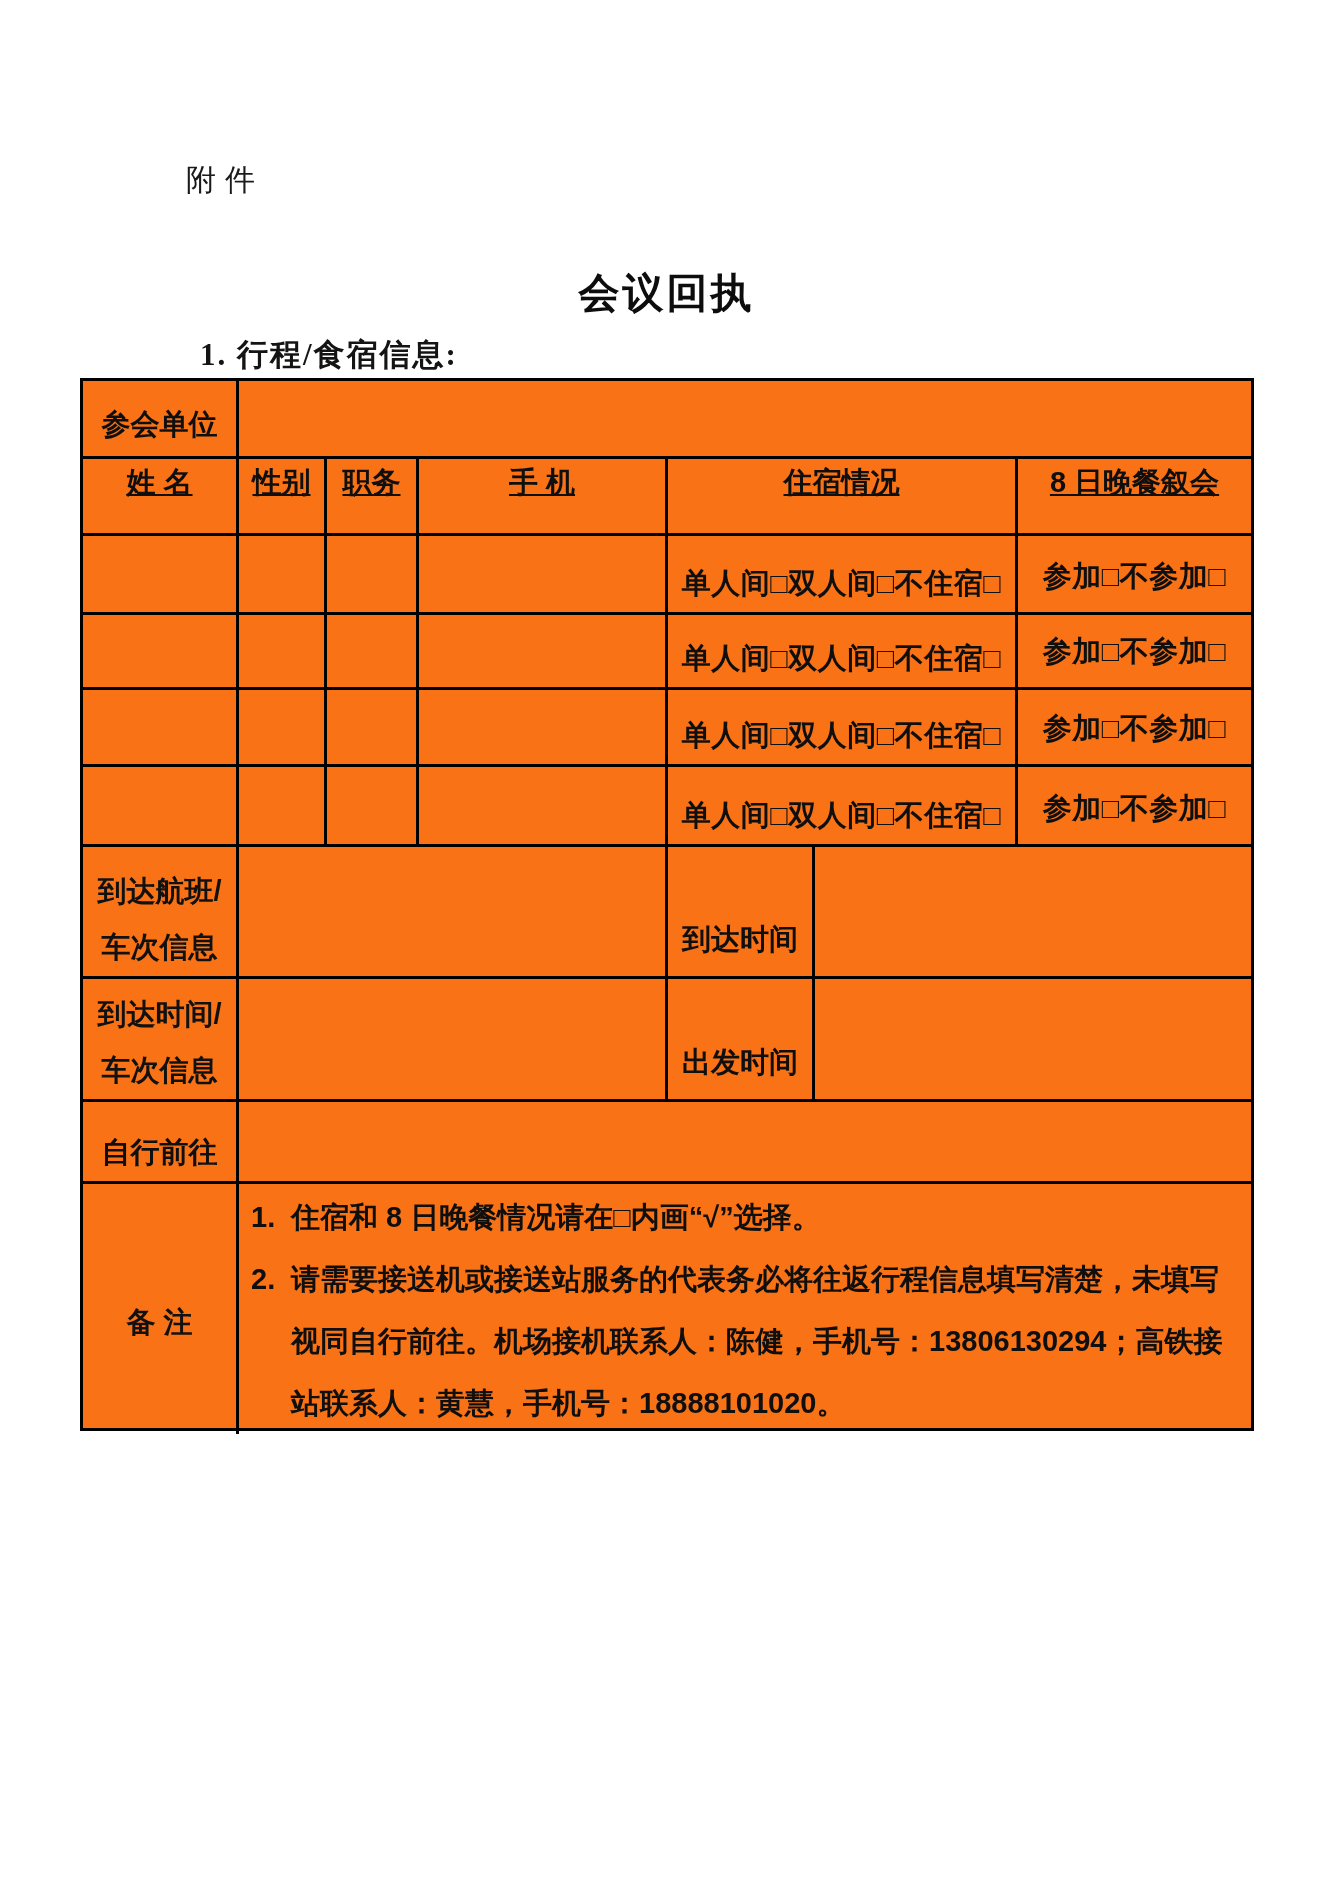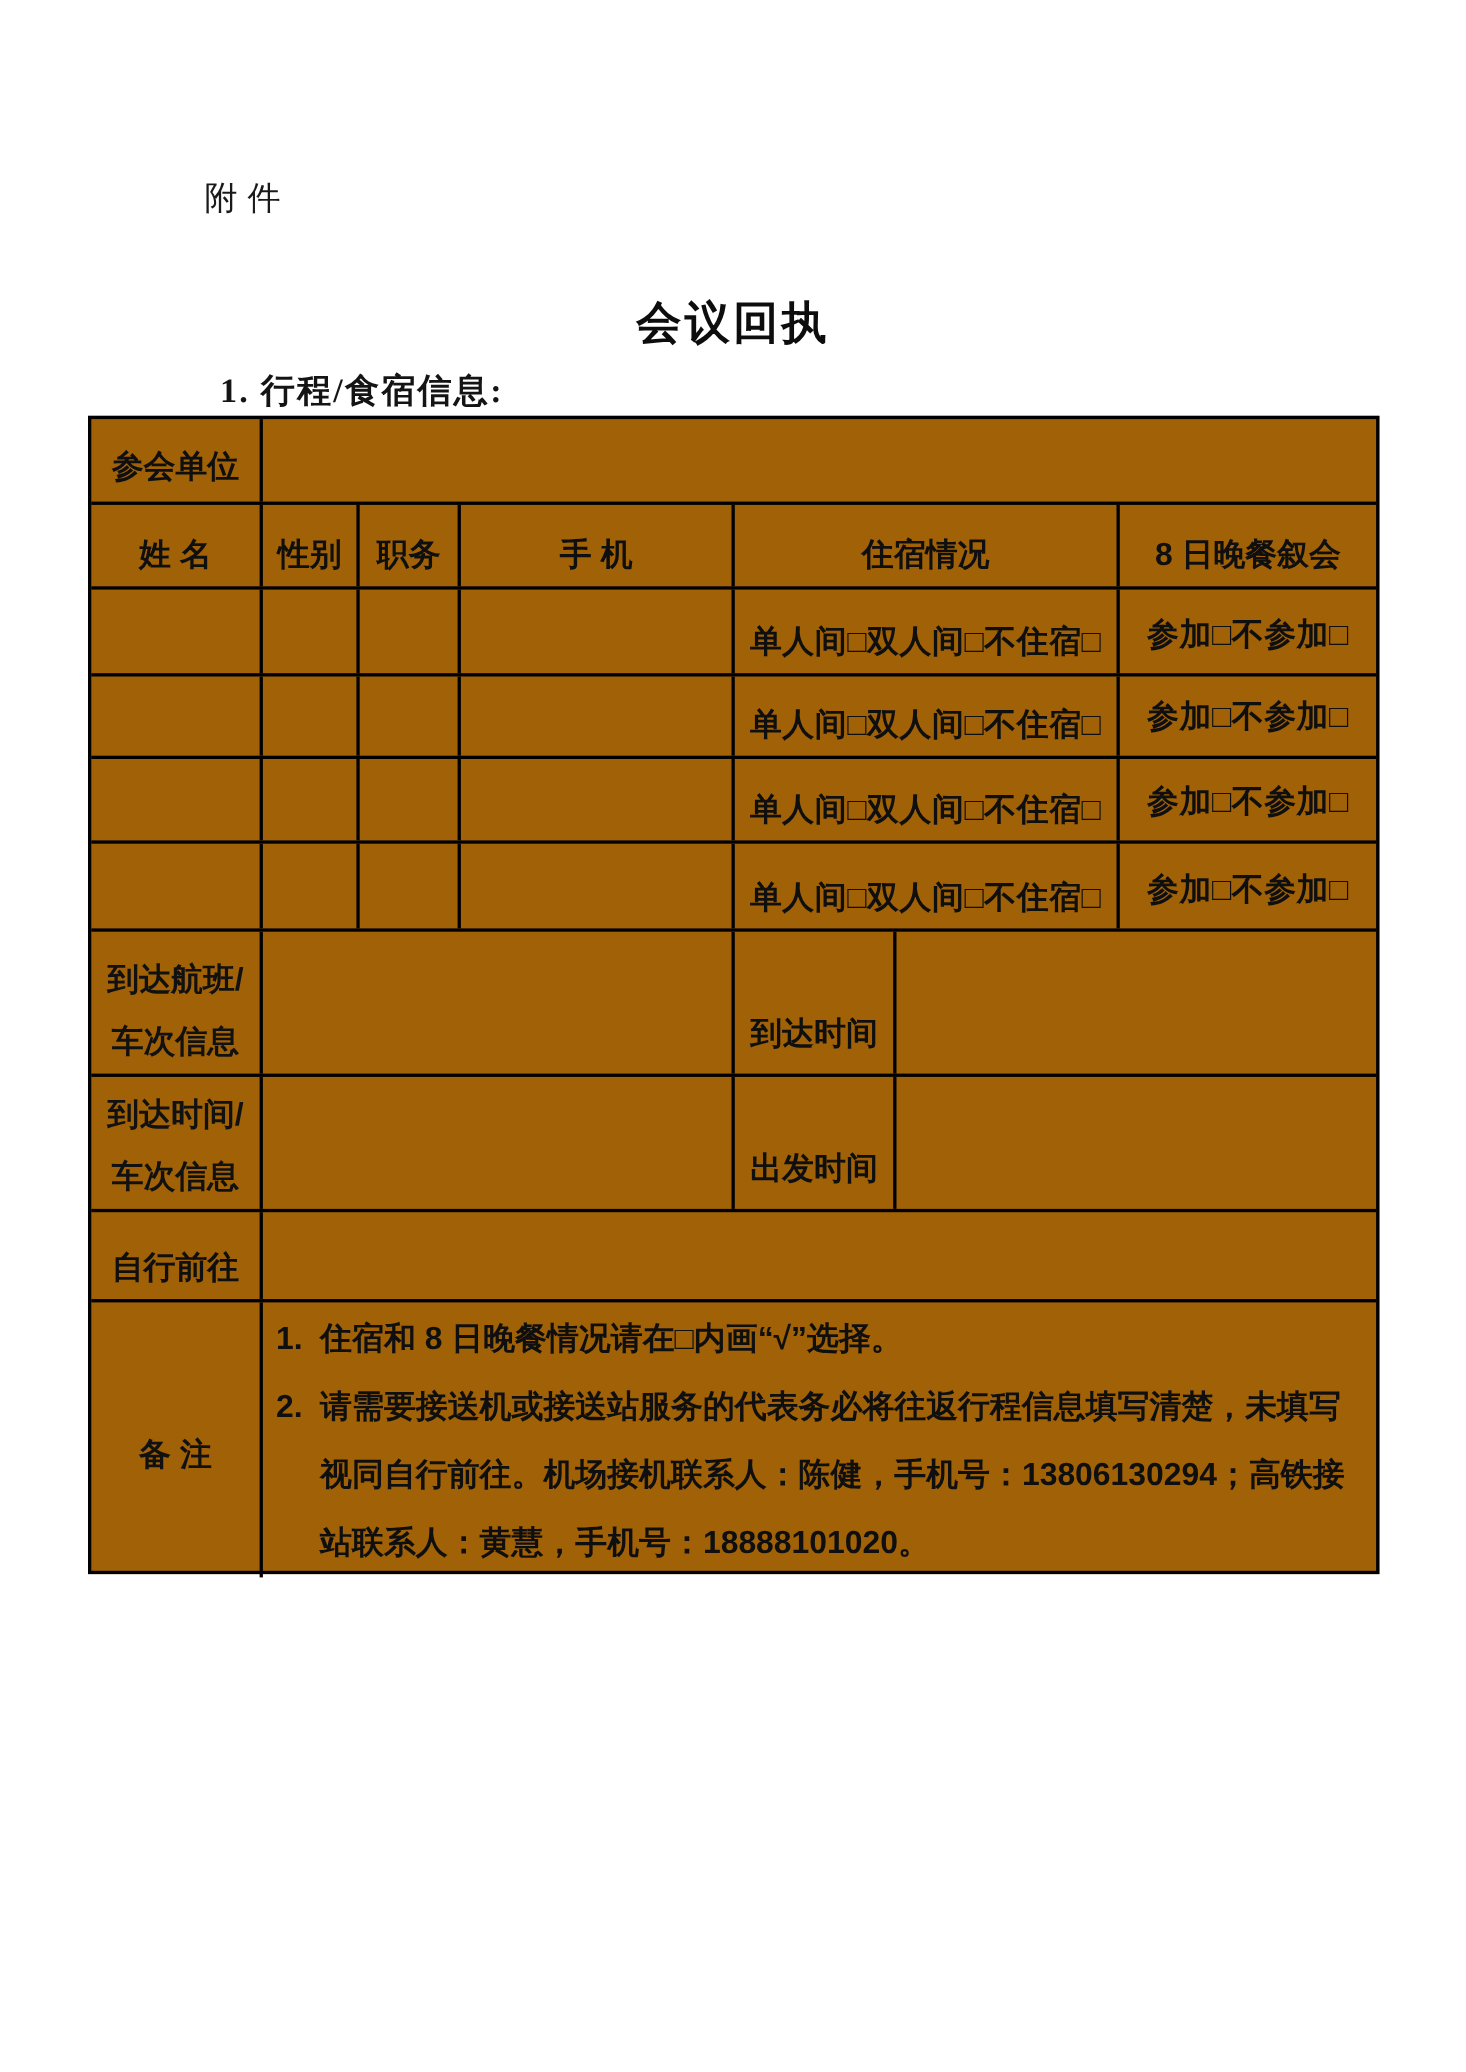--- a/index.html
+++ b/index.html
@@ -43,38 +43,38 @@
     letter-spacing: 2px;
     color: #141414;
   }
   
   .form-table {
     position: absolute;
     left: 80px;
     top: 378px;
     width: 1174px;
     border: 3px solid #000000;
-    background: #a16207;
+    background: #f97316;
   }
   .trow { display: grid; border-top: 3px solid #000000; }
   .trow:first-child { border-top: none; }
   .cols-a { grid-template-columns: 153px 1fr; }
   .cols-b { grid-template-columns: 153px 88px 92px 249px 350px 1fr; }
   .cols-c { grid-template-columns: 153px 429px 147px 1fr; }
   .cell { border-left: 3px solid #000000; position: relative; }
   .cell:first-child { border-left: none; }
   .flex-bottom {
     display: flex;
     align-items: flex-end;
     justify-content: center;
     text-align: center;
   }
   .lbl  { font-weight: 700; font-size: 29px; color: #0f0f0f; }
   .pb11 { padding-bottom: 11px; }
-  .pb14 { padding-bottom: 8px; }
+  .pb14 { padding-bottom: 30px; text-decoration: underline; }
   .pb8  { padding-bottom: 8px; }
   .pb15 { padding-bottom: 15px; }
   .pb36 { padding-bottom: 16px; }
   .two-line {
     display: flex;
     flex-direction: column;
     justify-content: flex-end;
     align-items: center;
     text-align: center;
     line-height: 56px;

